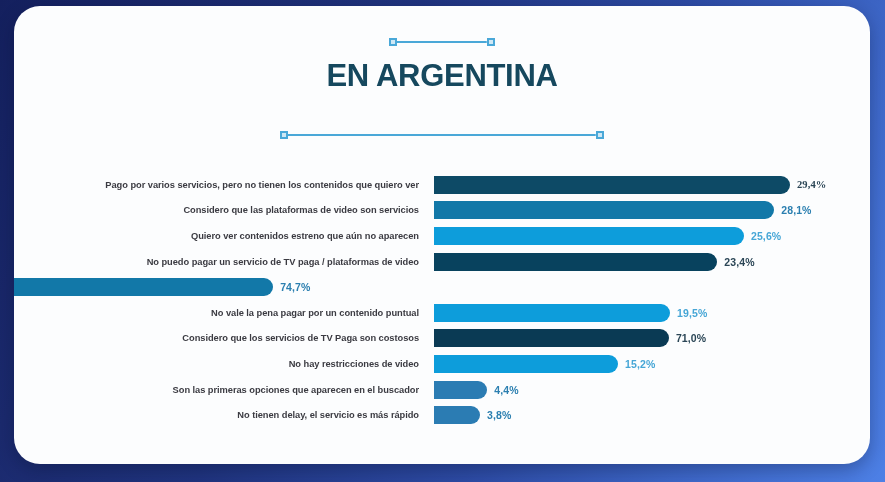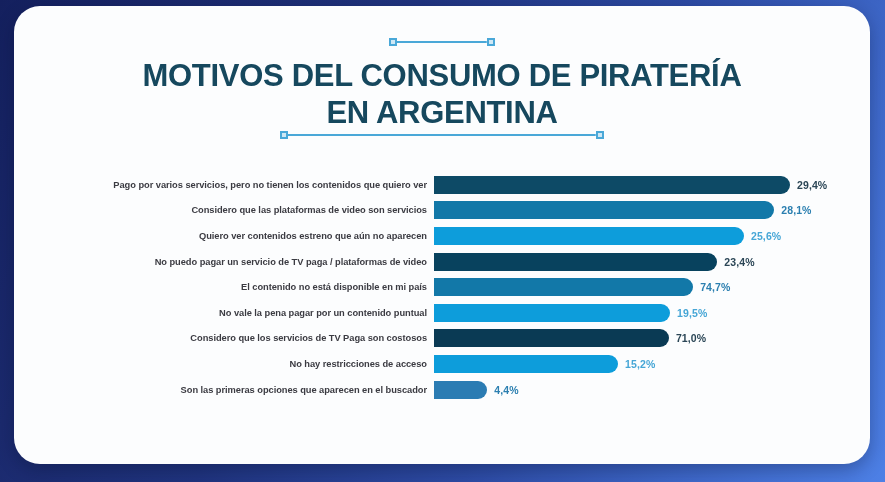--- a/index.html
+++ b/index.html
@@ -86,21 +86,21 @@
     position: relative;
     height: 25.6px;
     display: flex;
     align-items: center;
   }
 
   .row-label {
     width: 420px;
     flex: 0 0 420px;
     text-align: right;
-    padding-right: 7px;
+    padding-right: 15px;
     font-size: 9.3px;
     font-weight: bold;
     color: #3b3b42;
     white-space: nowrap;
     letter-spacing: -0.05px;
   }
 
   .row-track {
     position: relative;
     flex: 1 1 auto;
@@ -128,36 +128,35 @@
 
 <div class="card">
 
   <div class="deco deco-top">
     <span class="cap"></span>
     <span class="bar"></span>
     <span class="cap"></span>
   </div>
 
   <div class="title">
-    <span>MOTIVOS DEL CONSUMO DE PIRATERÍA</span>
     <span class="line2">EN ARGENTINA</span>
   </div>
 
   <div class="deco deco-bottom">
     <span class="cap"></span>
     <span class="bar"></span>
     <span class="cap"></span>
   </div>
 
   <div class="chart" id="chart">
       <div class="row">
         <div class="row-label">Pago por varios servicios, pero no tienen los contenidos que quiero ver</div>
         <div class="row-track">
           <div class="bar" style="width: 356px; background: rgb(13, 74, 102);"></div>
-          <div class="row-value" style="color: rgb(43, 70, 86);">29,4%</div>
+          <div class="row-value" style="color: rgb(43, 70, 86); font-family: Liberation Serif, serif;">29,4%</div>
         </div>
       </div>
       <div class="row">
         <div class="row-label">Considero que las plataformas de video son servicios</div>
         <div class="row-track">
           <div class="bar" style="width: 340.259px; background: rgb(18, 120, 168);"></div>
           <div class="row-value" style="color: rgb(43, 127, 176);">28,1%</div>
         </div>
       </div>
       <div class="row">
@@ -168,49 +167,55 @@
         </div>
       </div>
       <div class="row">
         <div class="row-label">No puedo pagar un servicio de TV paga / plataformas de video</div>
         <div class="row-track">
           <div class="bar" style="width: 283.347px; background: rgb(8, 66, 94);"></div>
           <div class="row-value" style="color: rgb(43, 70, 86);">23,4%</div>
         </div>
       </div>
       <div class="row">
-        <div class="row-label">El contenido no está disponible en mi país</div>
         <div class="row-track">
           <div class="bar" style="width: 259.129px; background: rgb(18, 120, 168);"></div>
           <div class="row-value" style="color: rgb(43, 127, 176);">74,7%</div>
         </div>
       </div>
       <div class="row">
         <div class="row-label">No vale la pena pagar por un contenido puntual</div>
         <div class="row-track">
           <div class="bar" style="width: 236.122px; background: rgb(13, 157, 219);"></div>
           <div class="row-value" style="color: rgb(70, 166, 214);">19,5%</div>
         </div>
       </div>
       <div class="row">
         <div class="row-label">Considero que los servicios de TV Paga son costosos</div>
         <div class="row-track">
           <div class="bar" style="width: 234.912px; background: rgb(10, 58, 84);"></div>
           <div class="row-value" style="color: rgb(43, 70, 86);">71,0%</div>
         </div>
       </div>
       <div class="row">
-        <div class="row-label">No hay restricciones de acceso</div>
+        <div class="row-label">No hay restricciones de video</div>
         <div class="row-track">
           <div class="bar" style="width: 184.054px; background: rgb(13, 157, 219);"></div>
           <div class="row-value" style="color: rgb(70, 166, 214);">15,2%</div>
         </div>
       </div>
       <div class="row">
         <div class="row-label">Son las primeras opciones que aparecen en el buscador</div>
         <div class="row-track">
           <div class="bar" style="width: 53.2789px; background: rgb(43, 124, 179);"></div>
           <div class="row-value" style="color: rgb(43, 127, 176);">4,4%</div>
         </div>
       </div>
+      <div class="row">
+        <div class="row-label">No tienen delay, el servicio es más rápido</div>
+        <div class="row-track">
+          <div class="bar" style="width: 46.0136px; background: rgb(43, 124, 179);"></div>
+          <div class="row-value" style="color: rgb(43, 127, 176);">3,8%</div>
+        </div>
+      </div>
     </div>
 
 </div>
 
 </body></html>

